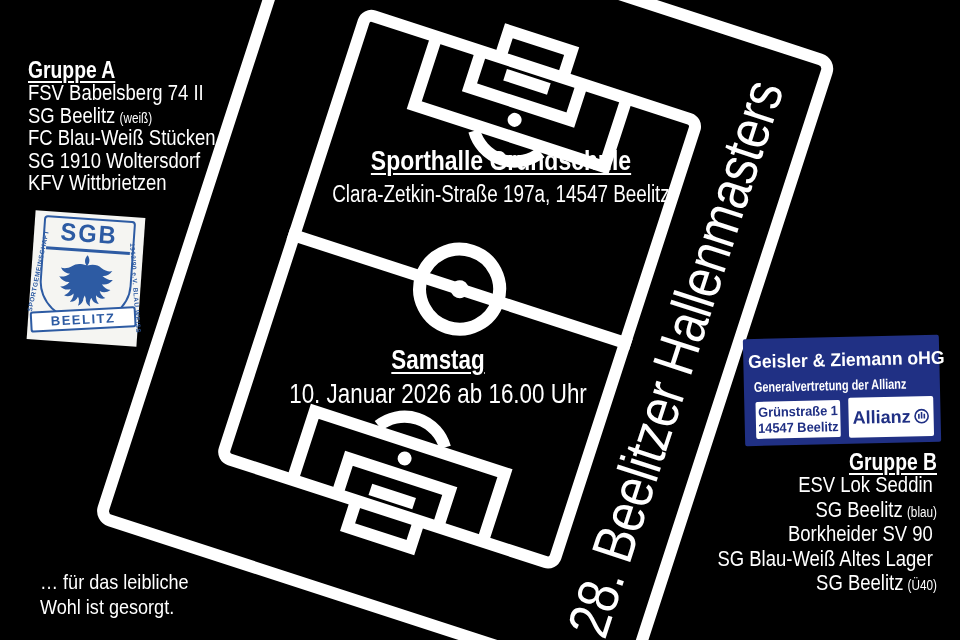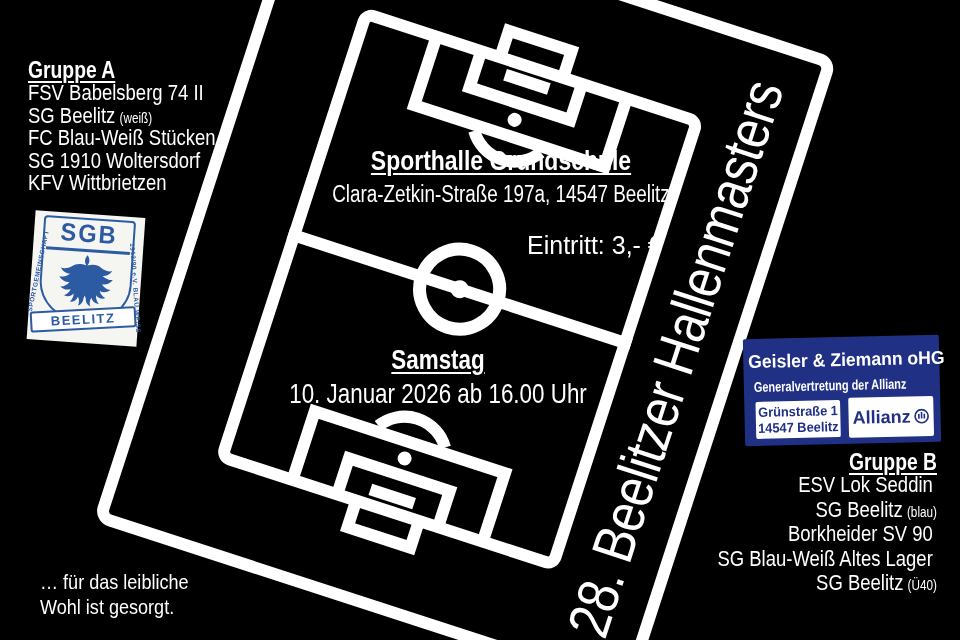--- a/index.html
+++ b/index.html
@@ -172,21 +172,20 @@
     <div class="side l">SPORTGEMEINSCHAFT</div>
     <div class="side r">1912/90 e.V. BLAU WEISS</div>
     <div class="banner">BEELITZ</div>
   </div>
 
   <div class="venue">
     <div class="v-title u nw">Sporthalle Grundschule</div>
     <div class="v-addr nw">Clara-Zetkin-Straße 197a, 14547 Beelitz</div>
   </div>
 
-  <div class="eintritt nw">Eintritt: 3,- €</div>
 
   <div class="schedule">
     <div class="s-day u nw">Samstag</div>
     <div class="s-date nw">10. Januar 2026 ab 16.00 Uhr</div>
   </div>
 
   <div class="sponsor" style="background-color: rgb(32, 48, 132);">
     <div class="sp-title">Geisler &amp; Ziemann oHG</div>
     <div class="sp-sub">Generalvertretung der Allianz</div>
     <div class="sp-addr">

